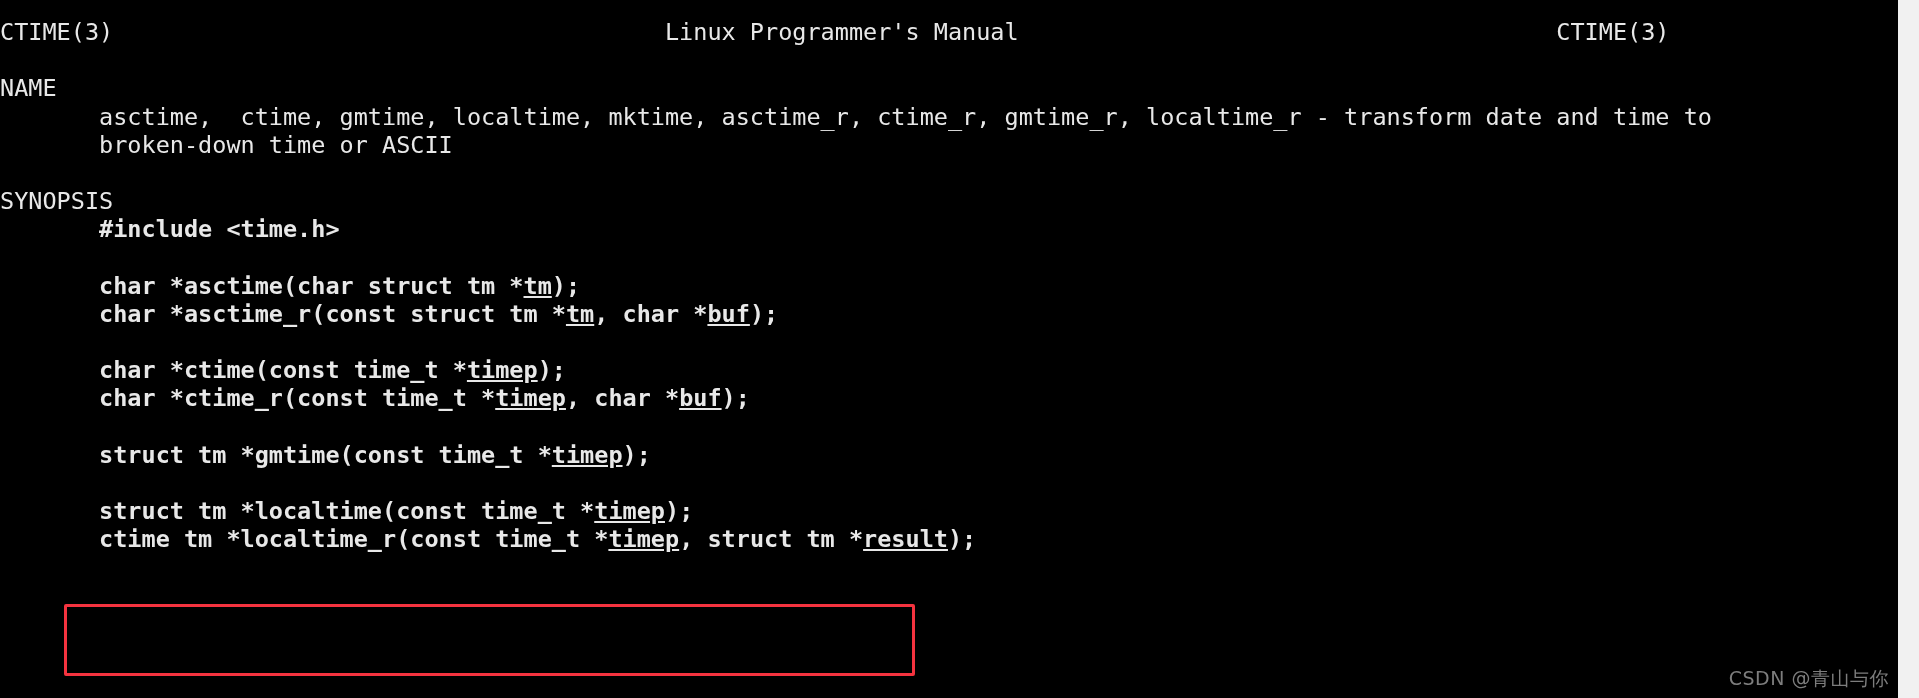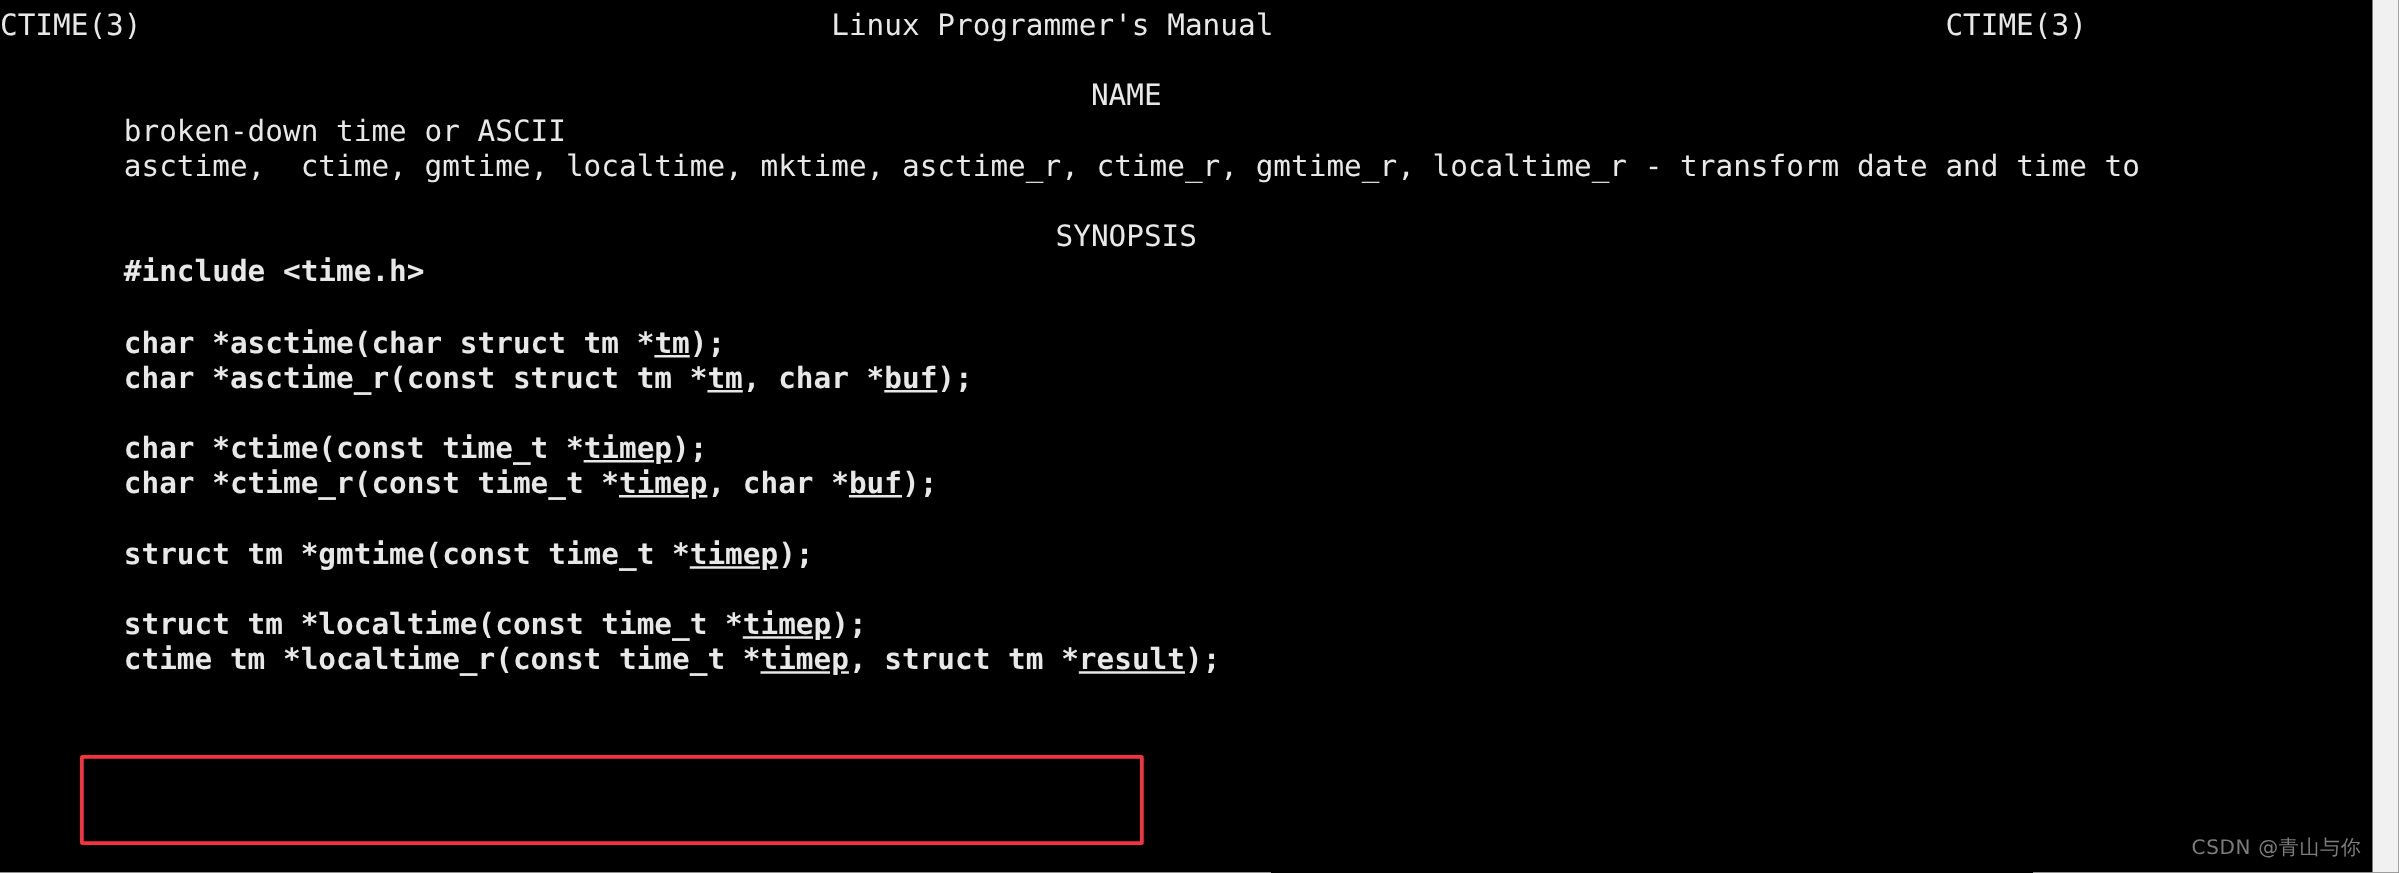--- a/index.html
+++ b/index.html
@@ -27,37 +27,37 @@
     position: absolute;
     top: 0;
     right: 0;
     width: 21px;
     height: 100%;
     background: #f1f1f1;
     z-index: 5;
   }
   .doc {
     position: absolute;
-    top: 4px;
+    top: 16px;
     left: 0;
     padding: 2px 0 0 0;
     width: 1802px;
     box-sizing: border-box;
   }
   pre.manline {
     margin: 0;
     padding: 0;
     font: inherit;
     white-space: pre;
     color: #e8e8e8;
     height: 28.2px;
   }
   pre.manline.blank { color: transparent; }
   .hdr { font-weight: normal; }
-  .sect { font-weight: bold; text-align: center; }
+  .sect { font-weight: bold; }
   .bold { font-weight: bold; }
   .ital { text-decoration: underline; text-underline-offset: 2px; font-weight: bold; }
 
   
   #highlight-box {
     position: absolute;
     left: 64px;
     top: 604px;
     width: 851px;
     height: 72px;
@@ -65,40 +65,40 @@
     border-radius: 2px;
     box-sizing: border-box;
     pointer-events: none;
     z-index: 4;
   }
   #watermark {
     position: absolute;
     right: 30px;
     bottom: 6px;
     font-family: "DejaVu Sans", "Liberation Sans", sans-serif;
-    font-size: 16px;
+    font-size: 19px;
     color: #7d7d7d;
     letter-spacing: 0.5px;
     white-space: nowrap;
     z-index: 6;
   }
 </style>
 </head>
 <body>
 
 <div id="terminal">
 
   <div class="doc">
 
     <pre class="manline hdr">CTIME(3)                                       Linux Programmer's Manual                                      CTIME(3)</pre>
     <pre class="manline blank"> </pre>
 
     <pre class="manline sect">NAME</pre>
+    <pre class="manline"><span>       </span><span>asctime,  ctime, gmtime, localtime, mktime, asctime_r, ctime_r, gmtime_r, localtime_r - transform date and time to</span></pre>
     <pre class="manline"><span>       </span><span>broken-down time or ASCII</span></pre>
-    <pre class="manline"><span>       </span><span>asctime,  ctime, gmtime, localtime, mktime, asctime_r, ctime_r, gmtime_r, localtime_r - transform date and time to</span></pre>
     <pre class="manline blank"> </pre>
 
     <pre class="manline sect">SYNOPSIS</pre>
     <pre class="manline"><span>       </span><span class="bold">#include &lt;time.h&gt;</span></pre>
     <pre class="manline blank"> </pre>
 
     <pre class="manline"><span>       </span><span class="bold">char *asctime(char struct tm *</span><span class="ital">tm</span><span class="bold">);</span></pre>
     <pre class="manline"><span>       </span><span class="bold">char *asctime_r(const struct tm *</span><span class="ital">tm</span><span class="bold">, char *</span><span class="ital">buf</span><span class="bold">);</span></pre>
     <pre class="manline blank"> </pre>
 

